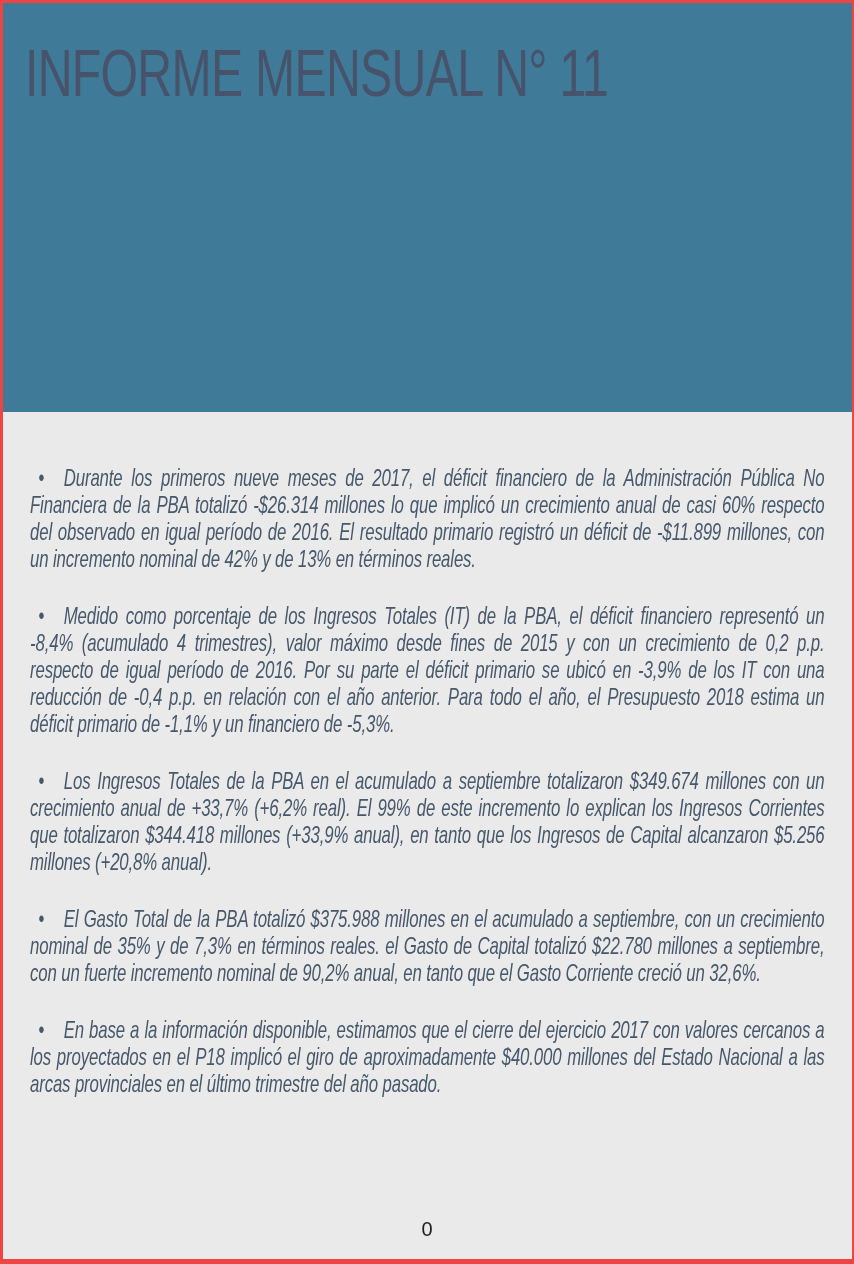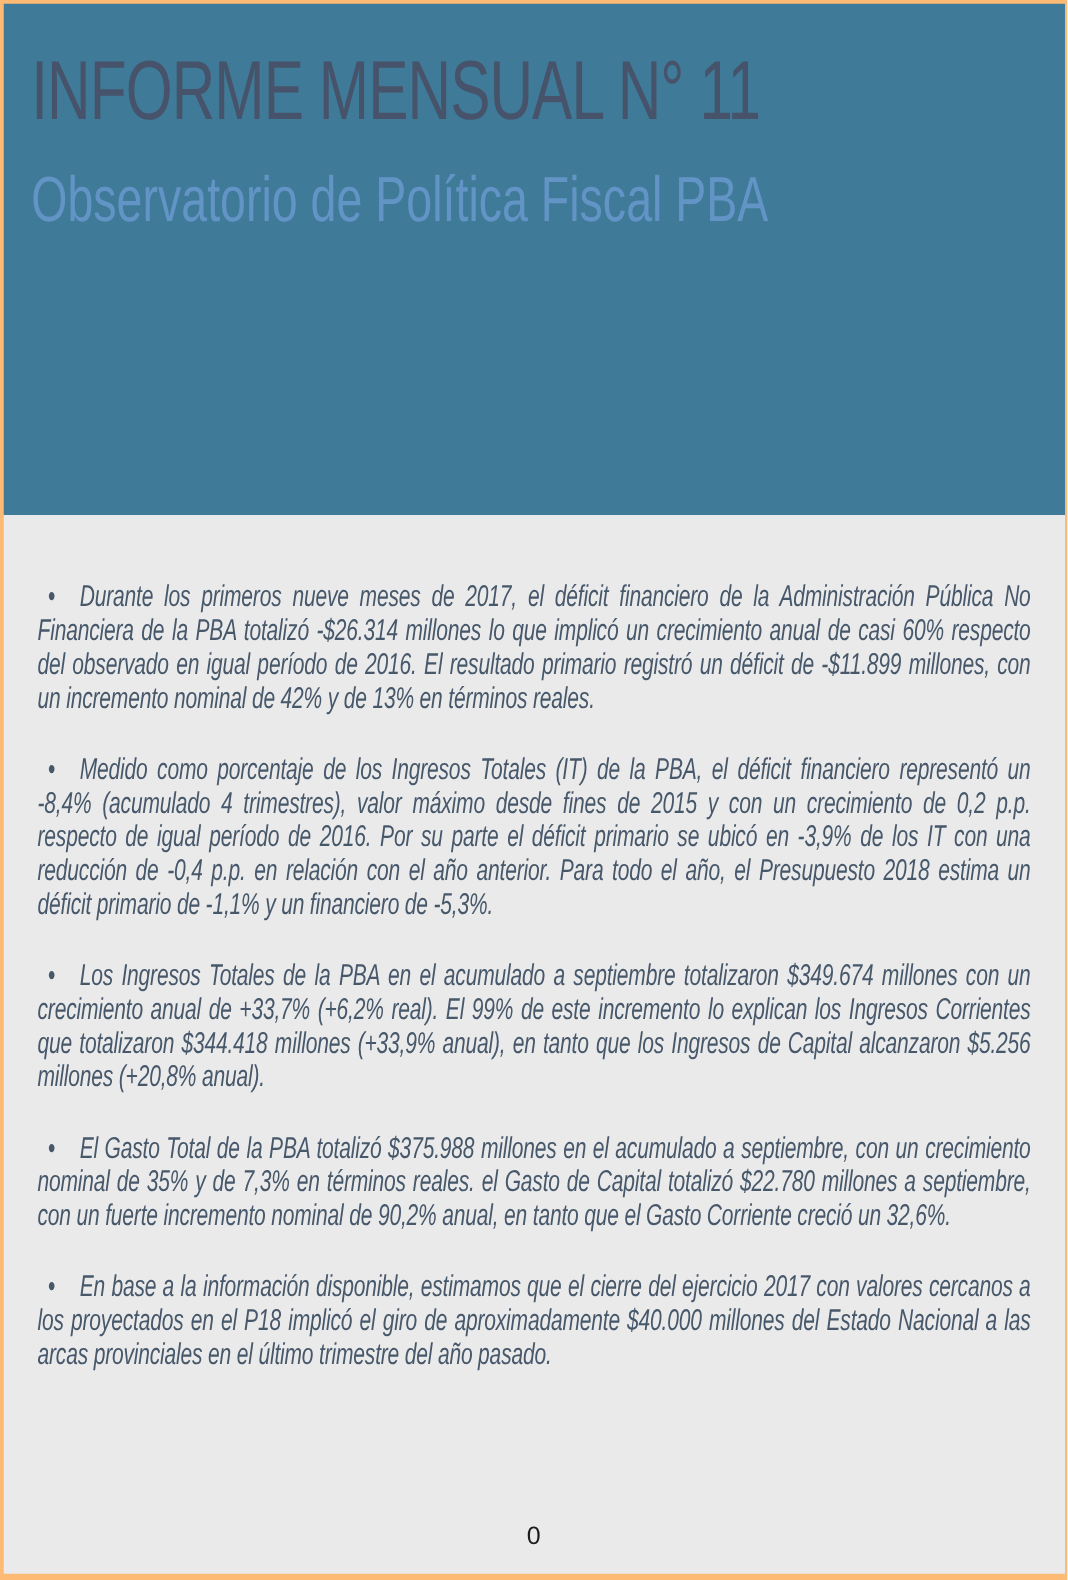--- a/index.html
+++ b/index.html
@@ -1,21 +1,21 @@
 <!DOCTYPE html>
 <html><head>
 <meta charset="utf-8">
 <style>
   * { box-sizing: border-box; }
   html, body { margin: 0; padding: 0; background: #ffffff; }
   .page {
     position: relative;
     width: 854px;
     height: 1264px;
-    background: #fdba74;
+    background: #ef4444;
     overflow: hidden;
     font-family: "Liberation Sans", sans-serif;
   }
 
   
   .cover-header {
     position: absolute;
     left: 3px; top: 3px;
     width: 849px; height: 409px;
     background: #3f7b98;
@@ -127,23 +127,20 @@
 </style>
 </head>
 <body>
 
 <div class="page">
 
   <div class="cover-header">
     <h1 class="report-title">
       <span class="squeeze">INFORME MENSUAL N° 11</span>
     </h1>
-    <h2 class="report-subtitle">
-      <span class="squeeze">Observatorio de Política Fiscal PBA</span>
-    </h2>
 
   </div>
 
   <div class="content">
     <p class="bullet-paragraph">
       <span class="dot">•</span><span>Durante los primeros nueve meses de 2017, el déficit financiero de la Administración Pública No Financiera de la PBA totalizó -$26.314 millones lo que implicó un crecimiento anual de casi 60% respecto del observado en igual período de 2016. El resultado primario registró un déficit de -$11.899 millones, con un incremento nominal de 42% y de 13% en términos reales.</span>
     </p>
     <p class="bullet-paragraph">
       <span class="dot">•</span><span>Medido como porcentaje de los Ingresos Totales (IT) de la PBA, el déficit financiero representó un -8,4% (acumulado 4 trimestres), valor máximo desde fines de 2015 y con un crecimiento de 0,2 p.p. respecto de igual período de 2016. Por su parte el déficit primario se ubicó en -3,9% de los IT con una reducción de -0,4 p.p. en relación con el año anterior. Para todo el año, el Presupuesto 2018 estima un déficit primario de -1,1% y un financiero de -5,3%.</span>
     </p>

